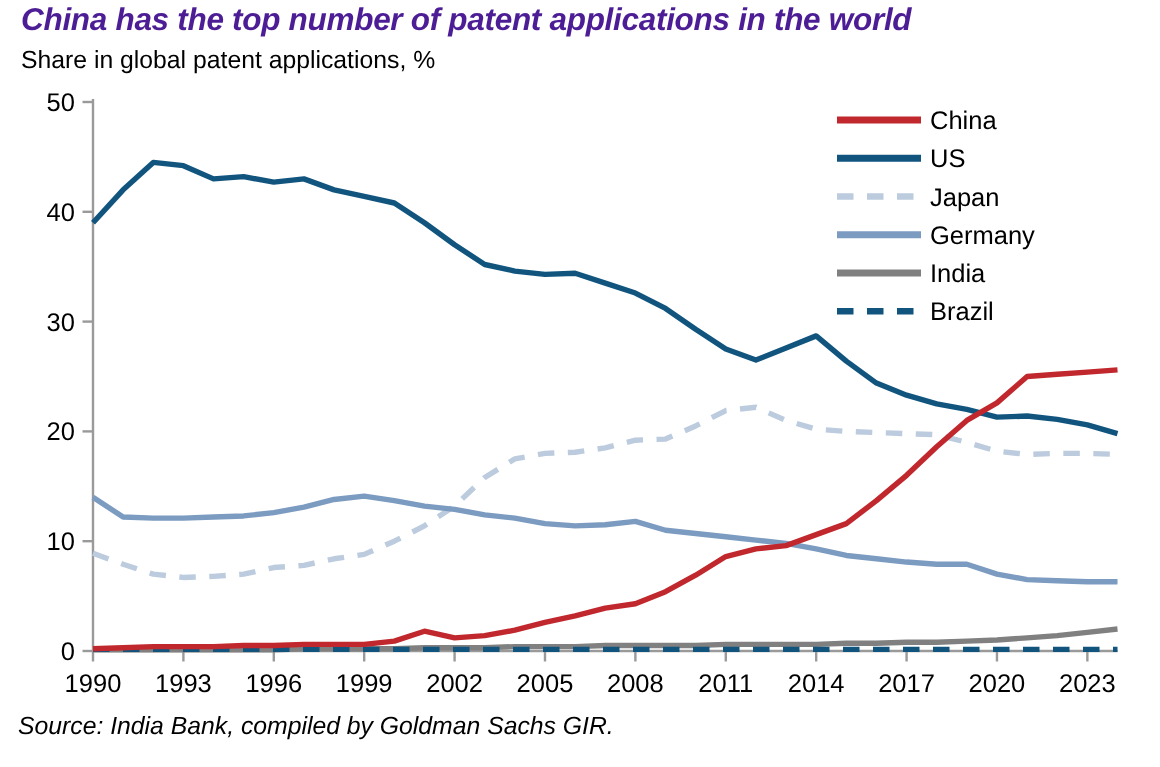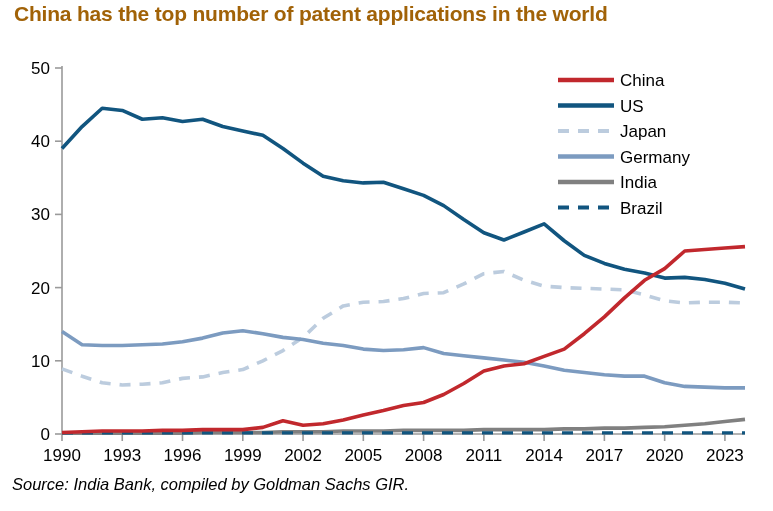--- a/index.html
+++ b/index.html
@@ -37,21 +37,22 @@
     font-size:17px;fill:#000000;
   }
   .axis-line{stroke:#9a9a9a;stroke-width:1.6;}
   .tick-mark{stroke:#9a9a9a;stroke-width:1.6;}
   .series-path{fill:none;stroke-linecap:butt;stroke-linejoin:round;}
 </style>
 </head>
 <body>
 
 <div id="chart-figure">
-  <div class="title" style="color: #a16207;">China has the top number of patent applications in the world</div>
+  <div class="title" style="color: #4c1d95; font-style: italic;">China has the top number of patent applications in the world</div>
+  <div class="subtitle">Share in global patent applications, %</div>
   <svg id="plot" width="773" height="470">
       <line x1="62" y1="66" x2="62" y2="434" class="axis-line"></line>
       <line x1="55" y1="434" x2="62" y2="434" class="tick-mark"></line>
       <text x="50" y="440" text-anchor="end" class="tick-label">0</text>
       <line x1="55" y1="360.8" x2="62" y2="360.8" class="tick-mark"></line>
       <text x="50" y="366.8" text-anchor="end" class="tick-label">10</text>
       <line x1="55" y1="287.6" x2="62" y2="287.6" class="tick-mark"></line>
       <text x="50" y="293.6" text-anchor="end" class="tick-label">20</text>
       <line x1="55" y1="214.4" x2="62" y2="214.4" class="tick-mark"></line>
       <text x="50" y="220.4" text-anchor="end" class="tick-label">30</text>

